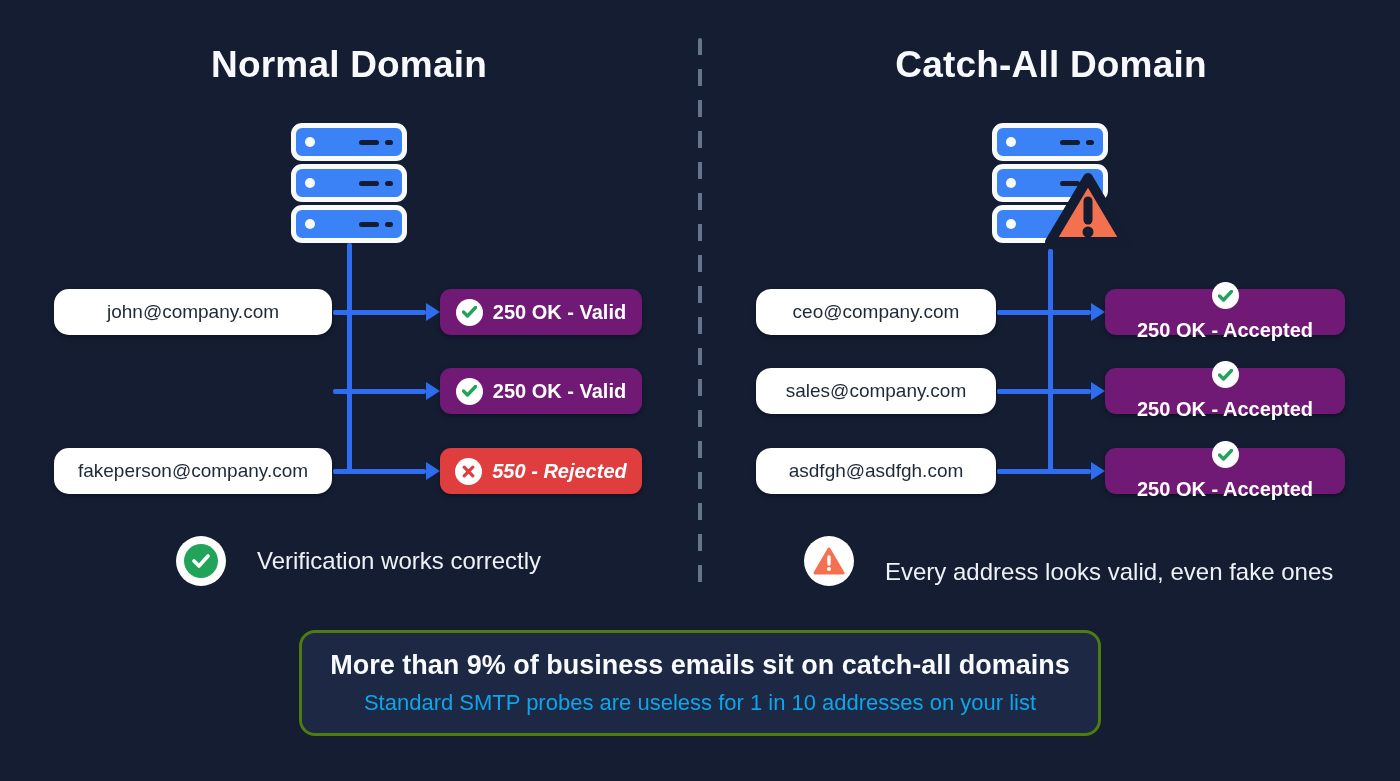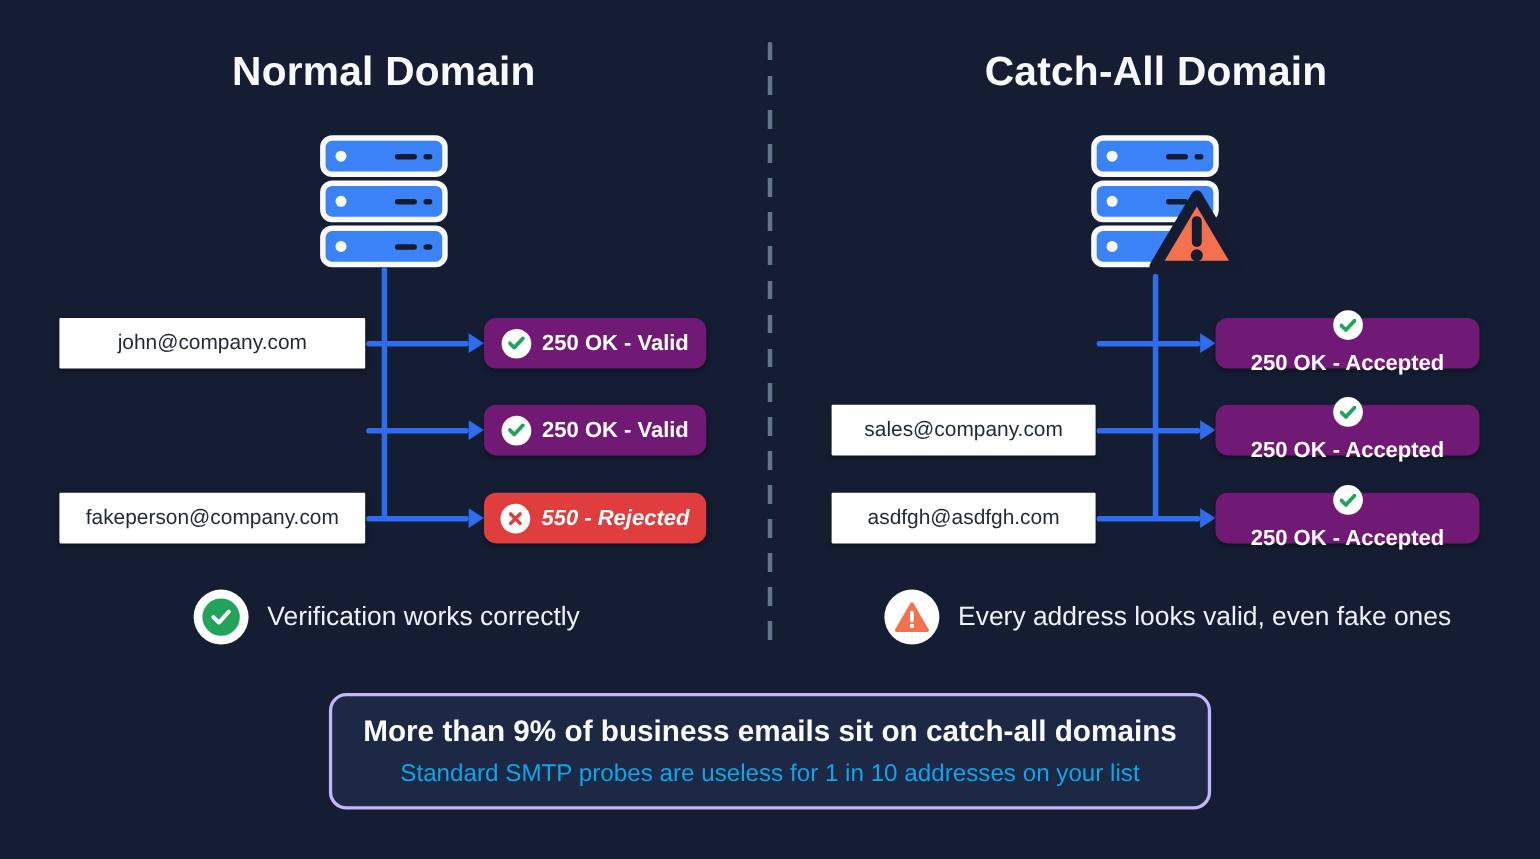--- a/index.html
+++ b/index.html
@@ -60,21 +60,21 @@
   .arrow-head{
     width:0;height:0;
     border-top:9px solid transparent;border-bottom:9px solid transparent;
     border-left:14px solid #2e6df0;
   }
   .rt0{top:303px;} .rt1{top:382px;} .rt2{top:462px;}
 
   
   .pill{
     position:absolute;height:46px;box-sizing:border-box;
-    background:#ffffff;border-radius:1px;
+    background:#ffffff;border-radius:15px;
     display:flex;align-items:center;justify-content:center;
     font-size:19px;color:#1f2937;
     box-shadow:0 2px 5px rgba(0,0,0,0.35);
   }
   .pill--left{left:54px;width:278px;}
   .pill--right{left:756px;width:240px;}
   .pt0{top:289px;} .pt1{top:368px;} .pt2{top:448px;}
 
   
   .badge{
@@ -86,37 +86,37 @@
   .badge--left{left:440px;width:202px;}
   .badge--right{left:1105px;width:240px;flex-direction:column;}
   .badge--green{background:#701a75;}
   .badge--red{background:#e03e3e;font-style:italic;}
   .badge-icon{
     width:27px;height:27px;border-radius:50%;background:#ffffff;
     display:flex;align-items:center;justify-content:center;flex:0 0 auto;
   }
 
   
-  .caption{position:absolute;display:flex;align-items:center;gap:17px;}
+  .caption{position:absolute;display:flex;align-items:center;gap:31px;}
   .caption--left{left:176px;top:536px;}
-  .caption--right{left:804px;top:536px;}
+  .caption--right{left:804px;top:536px;align-items:flex-end;}
   .caption-icon{
     width:50px;height:50px;border-radius:50%;background:#ffffff;
     display:flex;align-items:center;justify-content:center;flex:0 0 auto;
   }
   .caption-icon-inner{
     width:34px;height:34px;border-radius:50%;background:#21a45a;
     display:flex;align-items:center;justify-content:center;
   }
   .caption-text{font-size:24px;color:#eef2f7;}
 
   
   .footer-box{
     position:absolute;left:299px;top:630px;width:802px;height:106px;
-    box-sizing:border-box;border:3px solid #c4b5fd;border-radius:16px;
+    box-sizing:border-box;border:3px solid #4d7c0f;border-radius:16px;
     background:#1c2844;
     display:flex;flex-direction:column;align-items:center;justify-content:center;gap:9px;
   }
   .footer-title{font-size:27px;font-weight:700;color:#f8fafc;margin:0;}
   .footer-subtitle{font-size:22px;color:#0ea5e9;margin:0;}
 </style>
 </head>
 <body>
 
 <div class="canvas">
@@ -221,20 +221,23 @@
     </div>
   <div class="badge badge--red badge--left pt2">
     <span class="badge-icon">
       <svg width="13" height="13" viewBox="0 0 13 13">
           <path d="M2.2 2.2 L10.8 10.8 M10.8 2.2 L2.2 10.8" fill="none" stroke="#e03e3e" stroke-width="3.2" stroke-linecap="round"></path>
         </svg>
     </span>
     <span>550 - Rejected</span>
   </div>
 
+  <div class="pill pill--right pt0">
+      <span>ceo@company.com</span>
+    </div>
   <div class="arrow arrow--right rt0">
       <div class="arrow-line"></div>
       <div class="arrow-head"></div>
     </div>
   <div class="badge badge--green badge--right pt0">
     <span class="badge-icon">
       <svg width="15" height="12" viewBox="0 0 15 12">
           <path d="M1.5 6 L5.5 10 L13.5 1.5" fill="none" stroke="#21a45a" stroke-width="3.4" stroke-linecap="round" stroke-linejoin="round"></path>
         </svg>
     </span>

